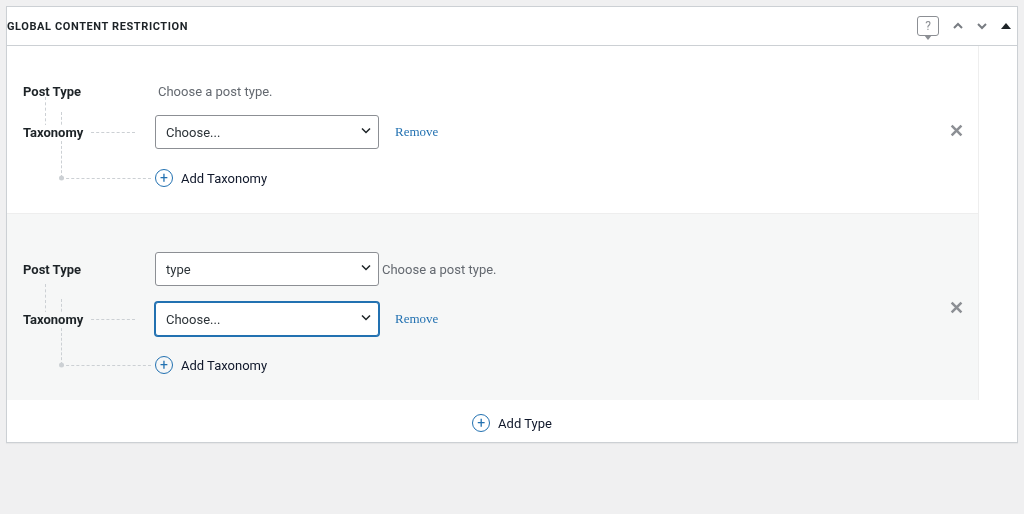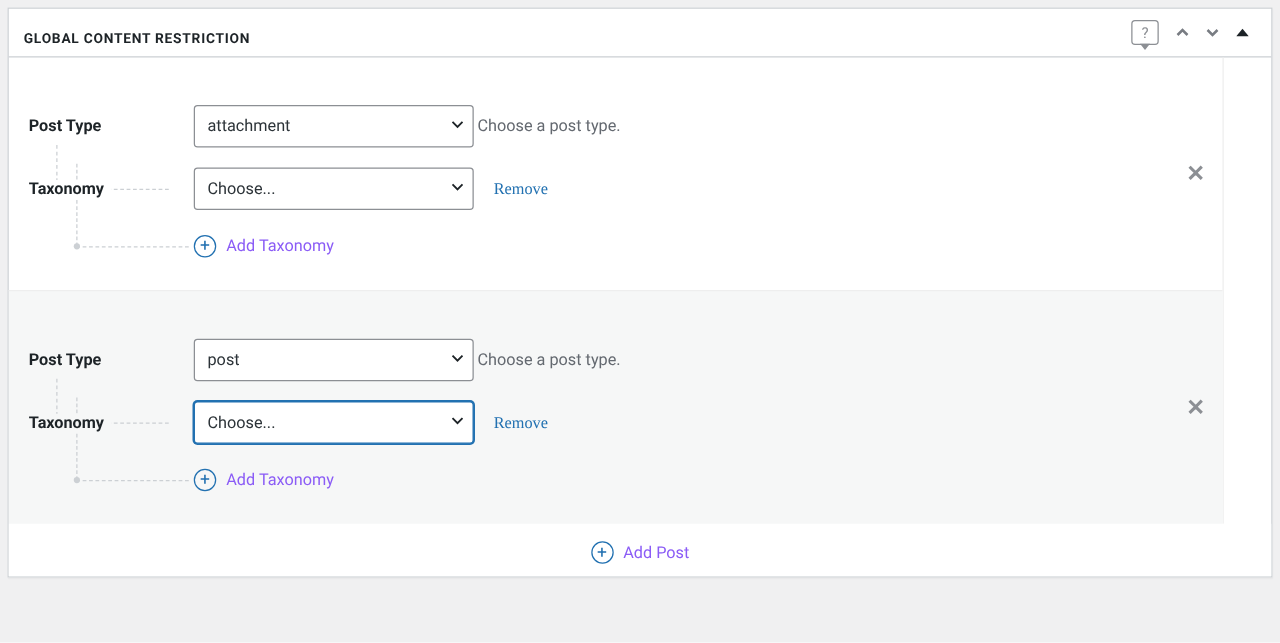--- a/index.html
+++ b/index.html
@@ -10,23 +10,23 @@
       color: #1d2327;
     }
     .panel {
       background: #fff;
       border: 1px solid #ccd0d4;
       margin: 6px;
       box-shadow: 0 1px 1px rgba(0,0,0,0.04);
     }
     .panel-header {
       display: flex;
-      align-items: flex-end;
+      align-items: center;
       justify-content: space-between;
-      padding: 8px 12px;
+      padding: 8px 0;
       border-bottom: 1px solid #ccd0d4;
     }
     .panel-title {
       font-size: 11px;
       font-weight: 700;
       letter-spacing: 0.6px;
       text-transform: uppercase;
       color: #1d2327;
     }
     .header-controls {
@@ -196,21 +196,21 @@
       display: flex;
       align-items: center;
       justify-content: center;
       color: #2271b1;
       font-size: 14px;
       line-height: 1;
       margin-right: 8px;
       cursor: pointer;
     }
     .add-label {
-      color: #8b5cf6;
+      color: #0f172a;
       font-size: 13px;
       cursor: pointer;
     }
     .remove-x {
       position: absolute;
       right: 14px;
       top: 50%;
       transform: translateY(-50%);
       color: #8c8f94;
       font-size: 18px;
@@ -255,28 +255,20 @@
     </div>
   </div>
 
   <div class="rules-wrap">
 
     <div class="rule-block">
       <div class="remove-x">✕</div>
 
       <div class="field-row">
         <div class="field-label">Post Type</div>
-        <div class="select-wrap">
-          <div class="select-box">attachment</div>
-          <span class="select-chev">
-            <svg width="10" height="10" viewBox="0 0 10 10">
-                <path d="M1 3 L5 7 L9 3" stroke="#1d2327" stroke-width="1.5" fill="none"></path>
-              </svg>
-          </span>
-        </div>
         <div class="field-hint">Choose a post type.</div>
       </div>
 
       <div class="field-row">
         <div class="field-label branch">
           <span class="branch-dot"></span>
           <span style="position:relative;z-index:2;background:#fff;padding-right:6px">Taxonomy</span>
         </div>
         <div class="select-wrap">
           <div class="select-box">Choose...</div>
@@ -297,21 +289,21 @@
         <div class="add-label">Add Taxonomy</div>
       </div>
     </div>
 
     <div class="rule-block alt">
       <div class="remove-x">✕</div>
 
       <div class="field-row">
         <div class="field-label">Post Type</div>
         <div class="select-wrap">
-          <div class="select-box">post</div>
+          <div class="select-box">type</div>
           <span class="select-chev">
             <svg width="10" height="10" viewBox="0 0 10 10">
                 <path d="M1 3 L5 7 L9 3" stroke="#1d2327" stroke-width="1.5" fill="none"></path>
               </svg>
           </span>
         </div>
         <div class="field-hint">Choose a post type.</div>
       </div>
 
       <div class="field-row">
@@ -336,15 +328,15 @@
         </div>
         <div class="plus-circle">+</div>
         <div class="add-label">Add Taxonomy</div>
       </div>
     </div>
 
   </div>
 
   <div class="footer-row">
     <div class="plus-circle">+</div>
-    <div class="add-label">Add Post</div>
+    <div class="add-label">Add Type</div>
   </div>
 </div>
 
 </body></html>

